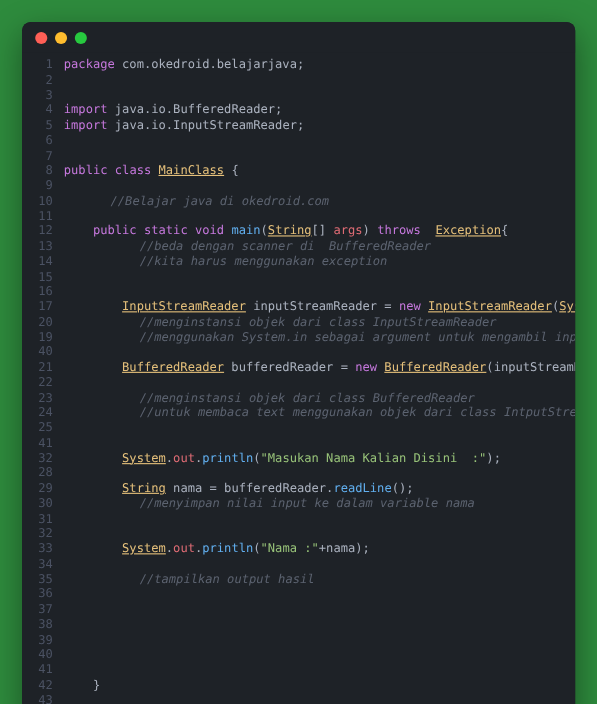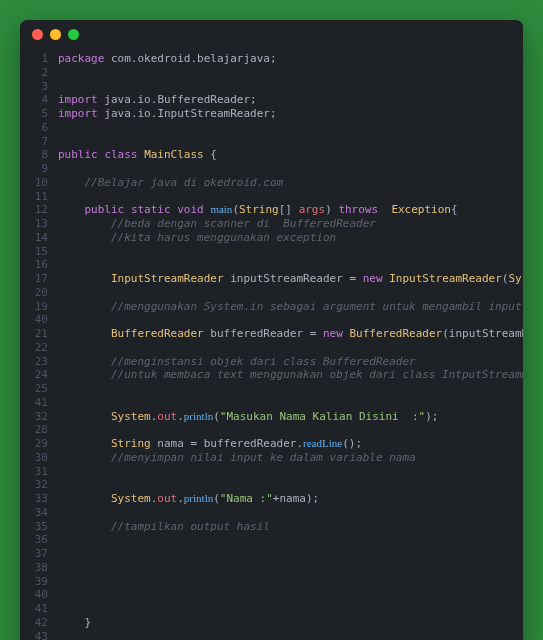--- a/index.html
+++ b/index.html
@@ -48,25 +48,25 @@
     color: #4b5263;
     padding-right: 10px;
     flex-shrink: 0;
     user-select: none;
   }
   .code {
     flex: 1;
     overflow: hidden;
   }
   .k  { color: #c678dd; text-align: center; }  
-  .t  { color: #e5c07b; }  
+  .t  { color: #e5c07b; text-decoration: underline; }  
   .s  { color: #98c379; }  
-  .c  { color: #5c6370; font-style: italic; } 
+  .c  { color: #5c6370; font-style: italic; margin-left: 16px; } 
   .p  { color: #abb2bf; }  
-  .n  { color: #61afef; font-family: Liberation Serif, serif; }  
+  .n  { color: #61afef; }  
   .r  { color: #e06c75; margin-top: 12px; }  
 </style>
 </head>
 <body>
 
 <div class="window">
   <div class="titlebar">
     <div class="dot red"></div>
     <div class="dot yellow"></div>
     <div class="dot green"></div>
@@ -82,21 +82,21 @@
       <div class="line"><span class="gutter">8</span><span class="code"><span class="k">public</span><span class="p"> </span><span class="k">class</span><span class="p"> </span><span class="t">MainClass</span><span class="p"> {</span></span></div>
       <div class="line"><span class="gutter">9</span><span class="code">&nbsp;</span></div>
       <div class="line"><span class="gutter">10</span><span class="code"><span class="p">    </span><span class="c">//Belajar java di okedroid.com</span></span></div>
       <div class="line"><span class="gutter">11</span><span class="code">&nbsp;</span></div>
       <div class="line"><span class="gutter">12</span><span class="code"><span class="p">    </span><span class="k">public</span><span class="p"> </span><span class="k">static</span><span class="p"> </span><span class="k">void</span><span class="p"> </span><span class="n">main</span><span class="p">(</span><span class="t">String</span><span class="p">[] </span><span class="r">args</span><span class="p">) </span><span class="k">throws</span><span class="p">  </span><span class="t">Exception</span><span class="p">{</span></span></div>
       <div class="line"><span class="gutter">13</span><span class="code"><span class="p">        </span><span class="c">//beda dengan scanner di  BufferedReader</span></span></div>
       <div class="line"><span class="gutter">14</span><span class="code"><span class="p">        </span><span class="c">//kita harus menggunakan exception</span></span></div>
       <div class="line"><span class="gutter">15</span><span class="code">&nbsp;</span></div>
       <div class="line"><span class="gutter">16</span><span class="code">&nbsp;</span></div>
       <div class="line"><span class="gutter">17</span><span class="code"><span class="p">        </span><span class="t">InputStreamReader</span><span class="p"> inputStreamReader </span><span class="p">=</span><span class="p"> </span><span class="k">new</span><span class="p"> </span><span class="t">InputStreamReader</span><span class="p">(</span><span class="t">System</span></span></div>
-      <div class="line"><span class="gutter">20</span><span class="code"><span class="p">        </span></span></div>
+      <div class="line"><span class="gutter">20</span><span class="code"><span class="p">        </span><span class="c">//menginstansi objek dari class InputStreamReader</span></span></div>
       <div class="line"><span class="gutter">19</span><span class="code"><span class="p">        </span><span class="c">//menggunakan System.in sebagai argument untuk mengambil input lewat keyboard</span></span></div>
       <div class="line"><span class="gutter">40</span><span class="code">&nbsp;</span></div>
       <div class="line"><span class="gutter">21</span><span class="code"><span class="p">        </span><span class="t">BufferedReader</span><span class="p"> bufferedReader </span><span class="p">=</span><span class="p"> </span><span class="k">new</span><span class="p"> </span><span class="t">BufferedReader</span><span class="p">(inputStreamReader);</span></span></div>
       <div class="line"><span class="gutter">22</span><span class="code">&nbsp;</span></div>
       <div class="line"><span class="gutter">23</span><span class="code"><span class="p">        </span><span class="c">//menginstansi objek dari class BufferedReader</span></span></div>
       <div class="line"><span class="gutter">24</span><span class="code"><span class="p">        </span><span class="c">//untuk membaca text menggunakan objek dari class IntputStreamReader</span></span></div>
       <div class="line"><span class="gutter">25</span><span class="code">&nbsp;</span></div>
       <div class="line"><span class="gutter">41</span><span class="code">&nbsp;</span></div>
       <div class="line"><span class="gutter">32</span><span class="code"><span class="p">        </span><span class="t">System</span><span class="p">.</span><span class="r">out</span><span class="p">.</span><span class="n">println</span><span class="p">(</span><span class="s">"Masukan Nama Kalian Disini  :"</span><span class="p">);</span></span></div>
       <div class="line"><span class="gutter">28</span><span class="code">&nbsp;</span></div>

